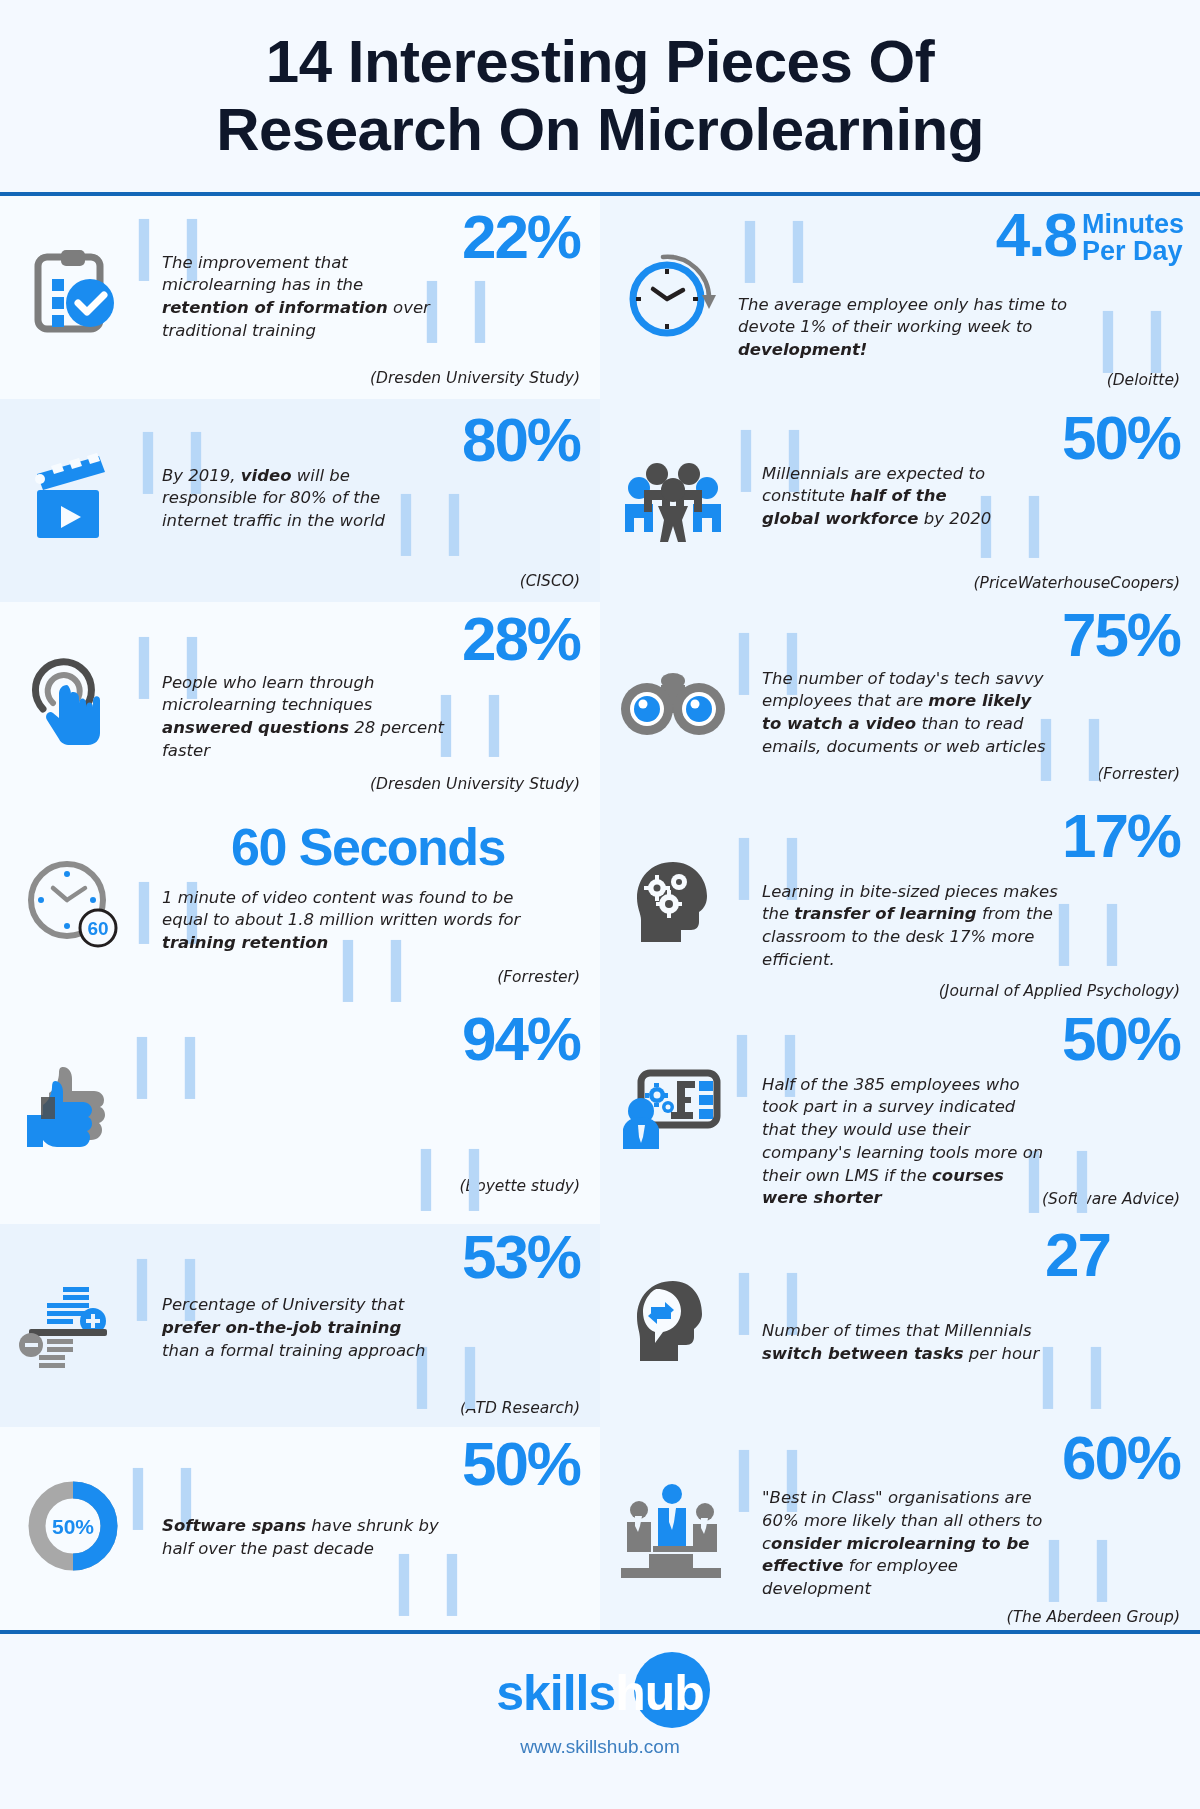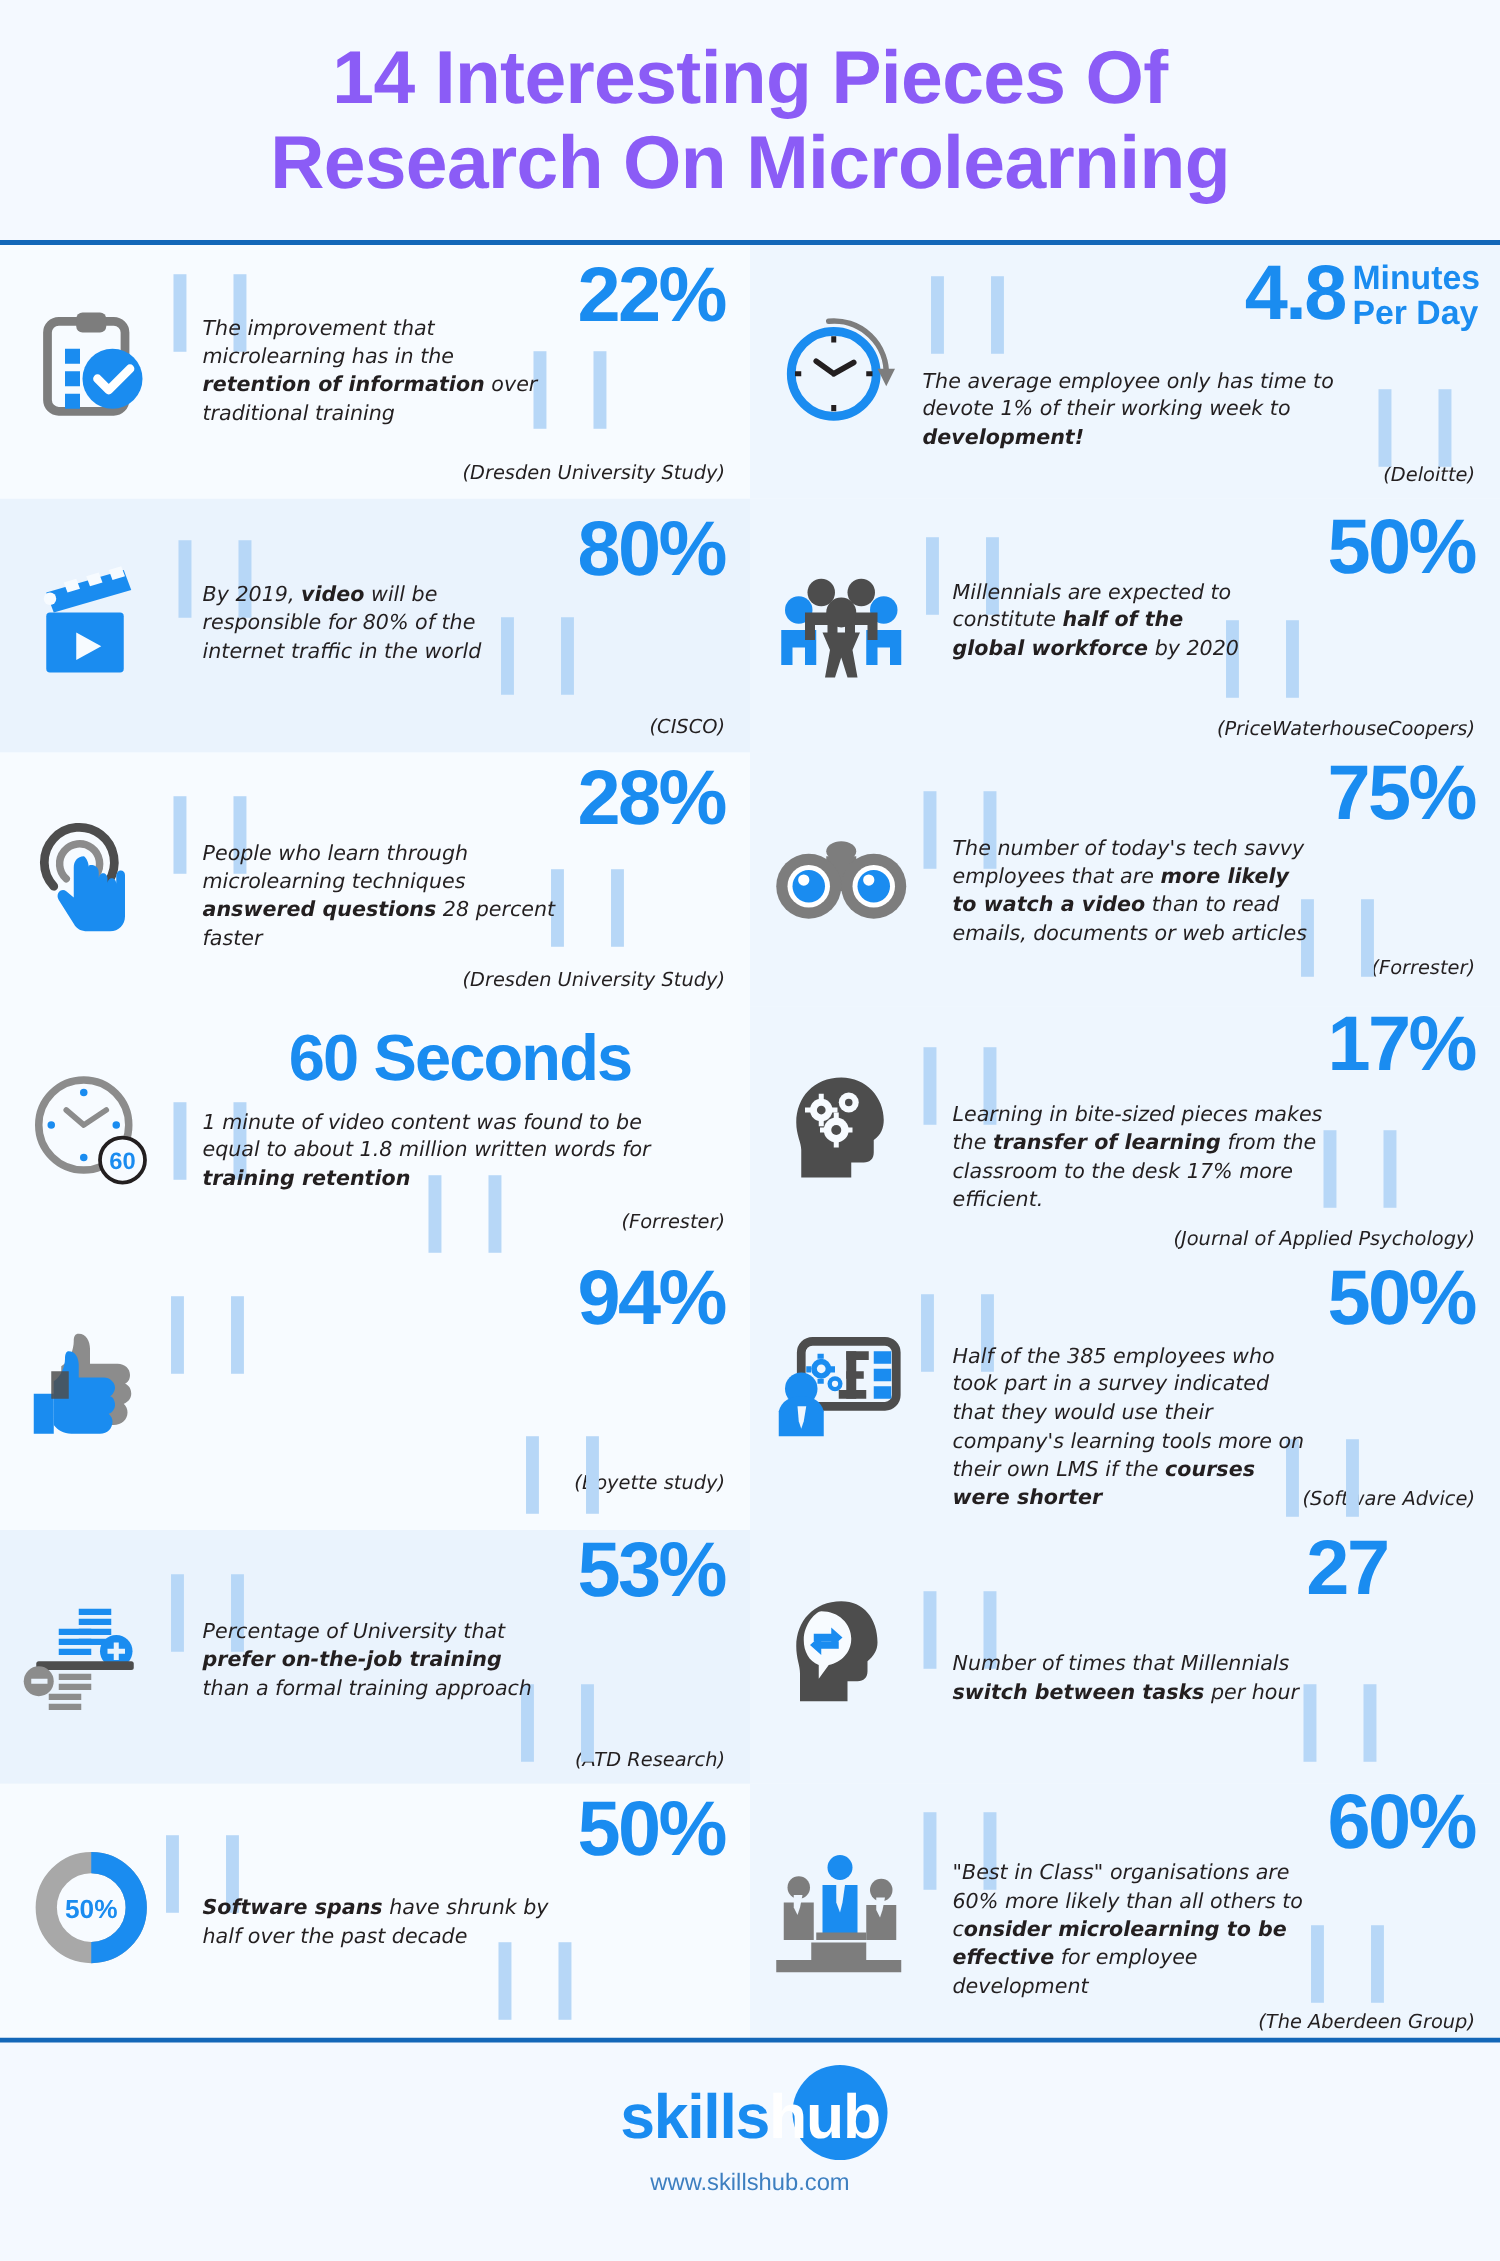--- a/index.html
+++ b/index.html
@@ -12,21 +12,21 @@
     overflow: hidden;
     position: relative;
   }
 
   
   .header {
     padding: 28px 40px 18px;
     text-align: center;
   }
   .header h1 {
-    color: #8b5cf6;
+    color: #0f172a;
     font-size: 60px;
     line-height: 1.13;
     font-weight: bold;
     letter-spacing: -0.5px;
   }
   .header h1 .line { display: block; }
 
   .rule-top {
     height: 4px;
     background: #1367b8;
@@ -79,21 +79,21 @@
     color: #1a8cf0;
     font-weight: bold;
     font-size: 62px;
     line-height: 1;
     letter-spacing: -2px;
     white-space: nowrap;
     text-align: right;
   }
   .bignum.with-unit {
     display: flex;
-    align-items: center;
+    align-items: flex-end;
     gap: 6px;
   }
   .bignum .unit {
     font-size: 27px;
     line-height: 1.02;
     letter-spacing: 0;
     text-align: left;
     padding-top: 4px;
   }
 

